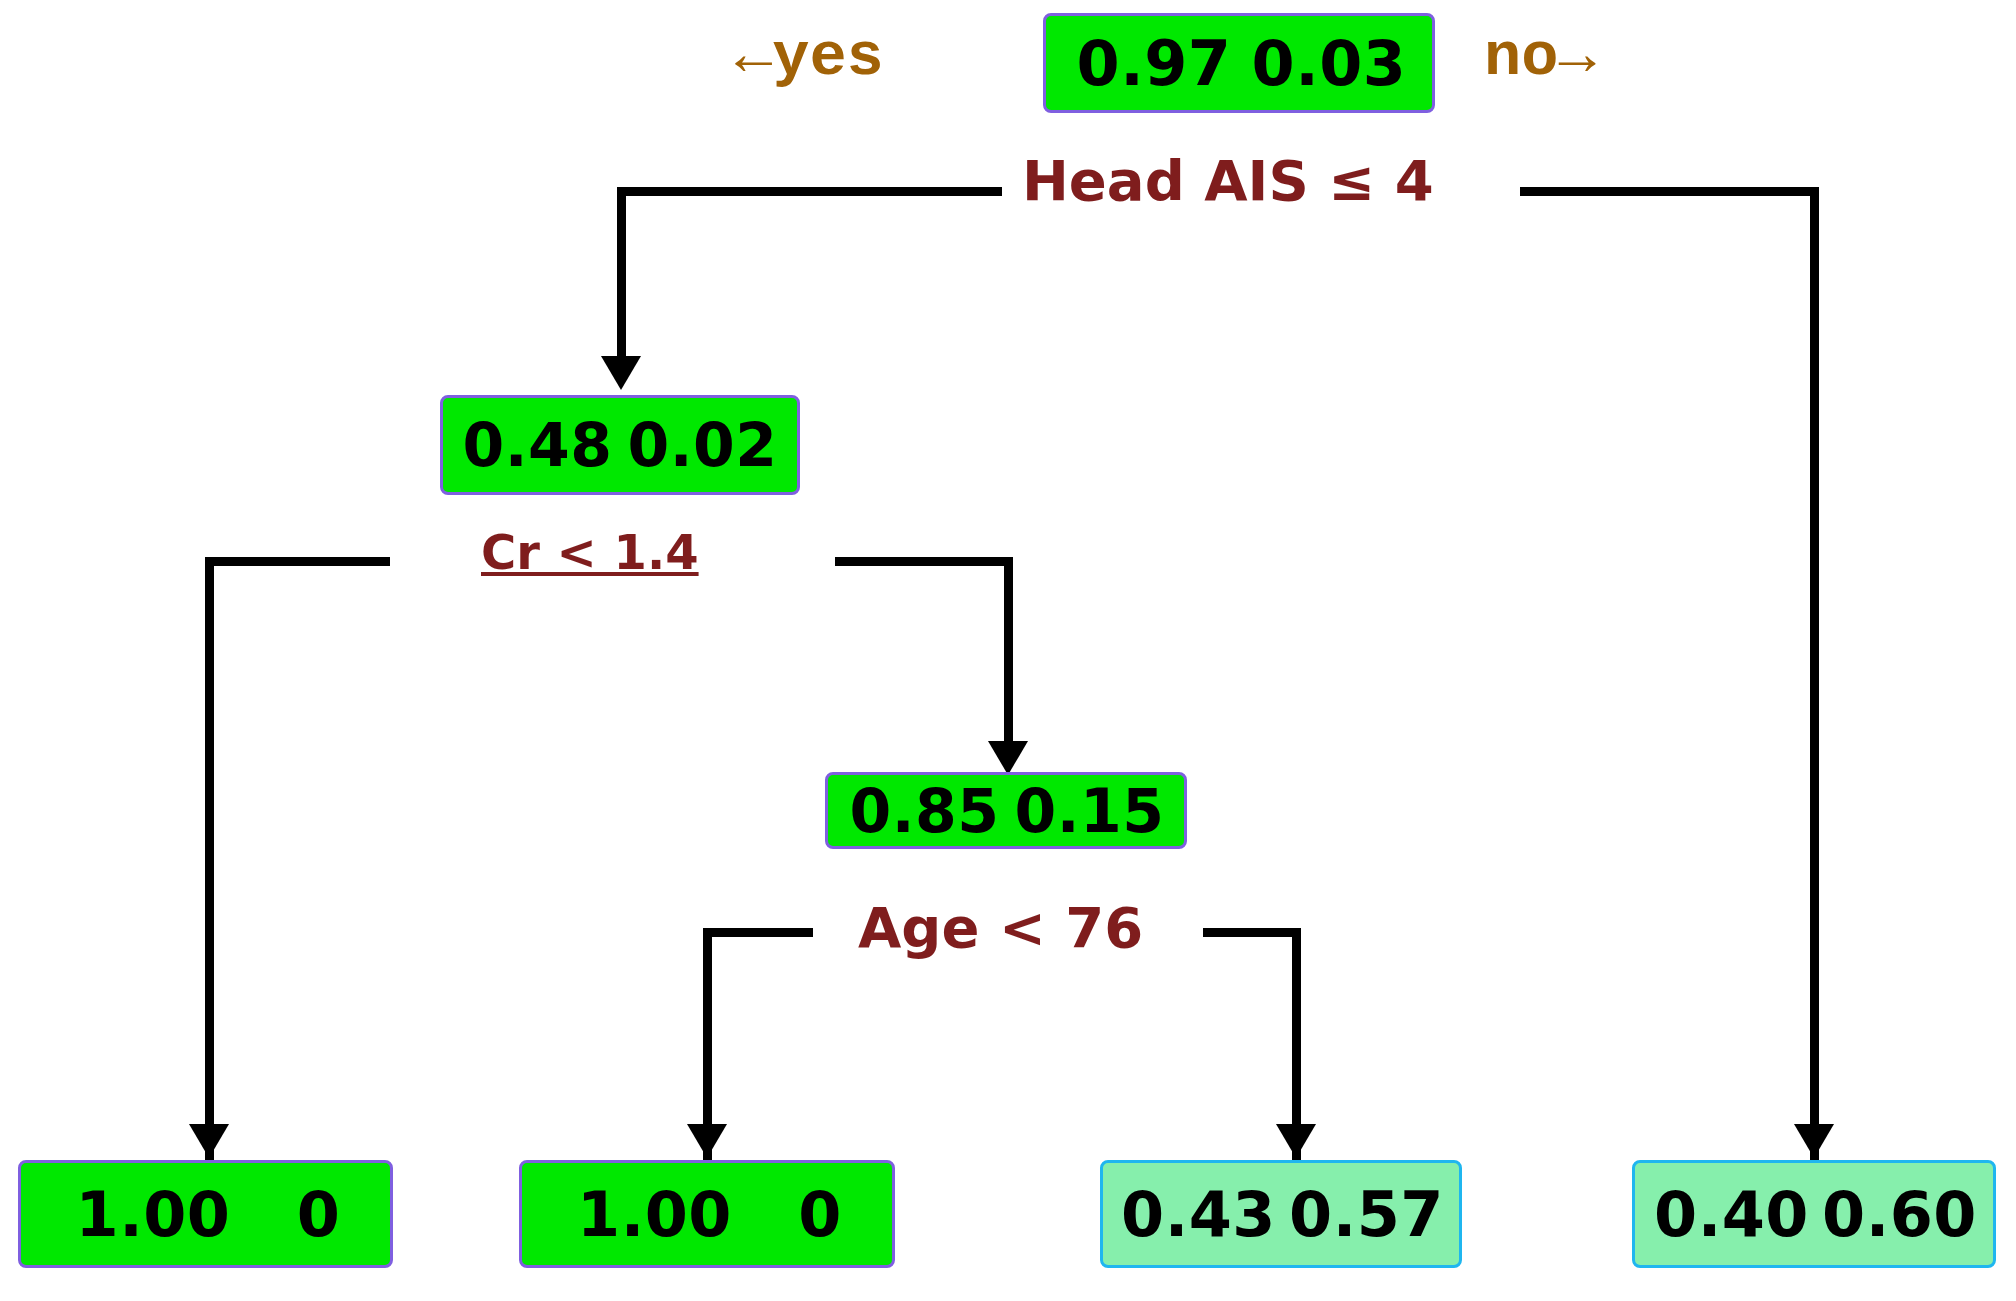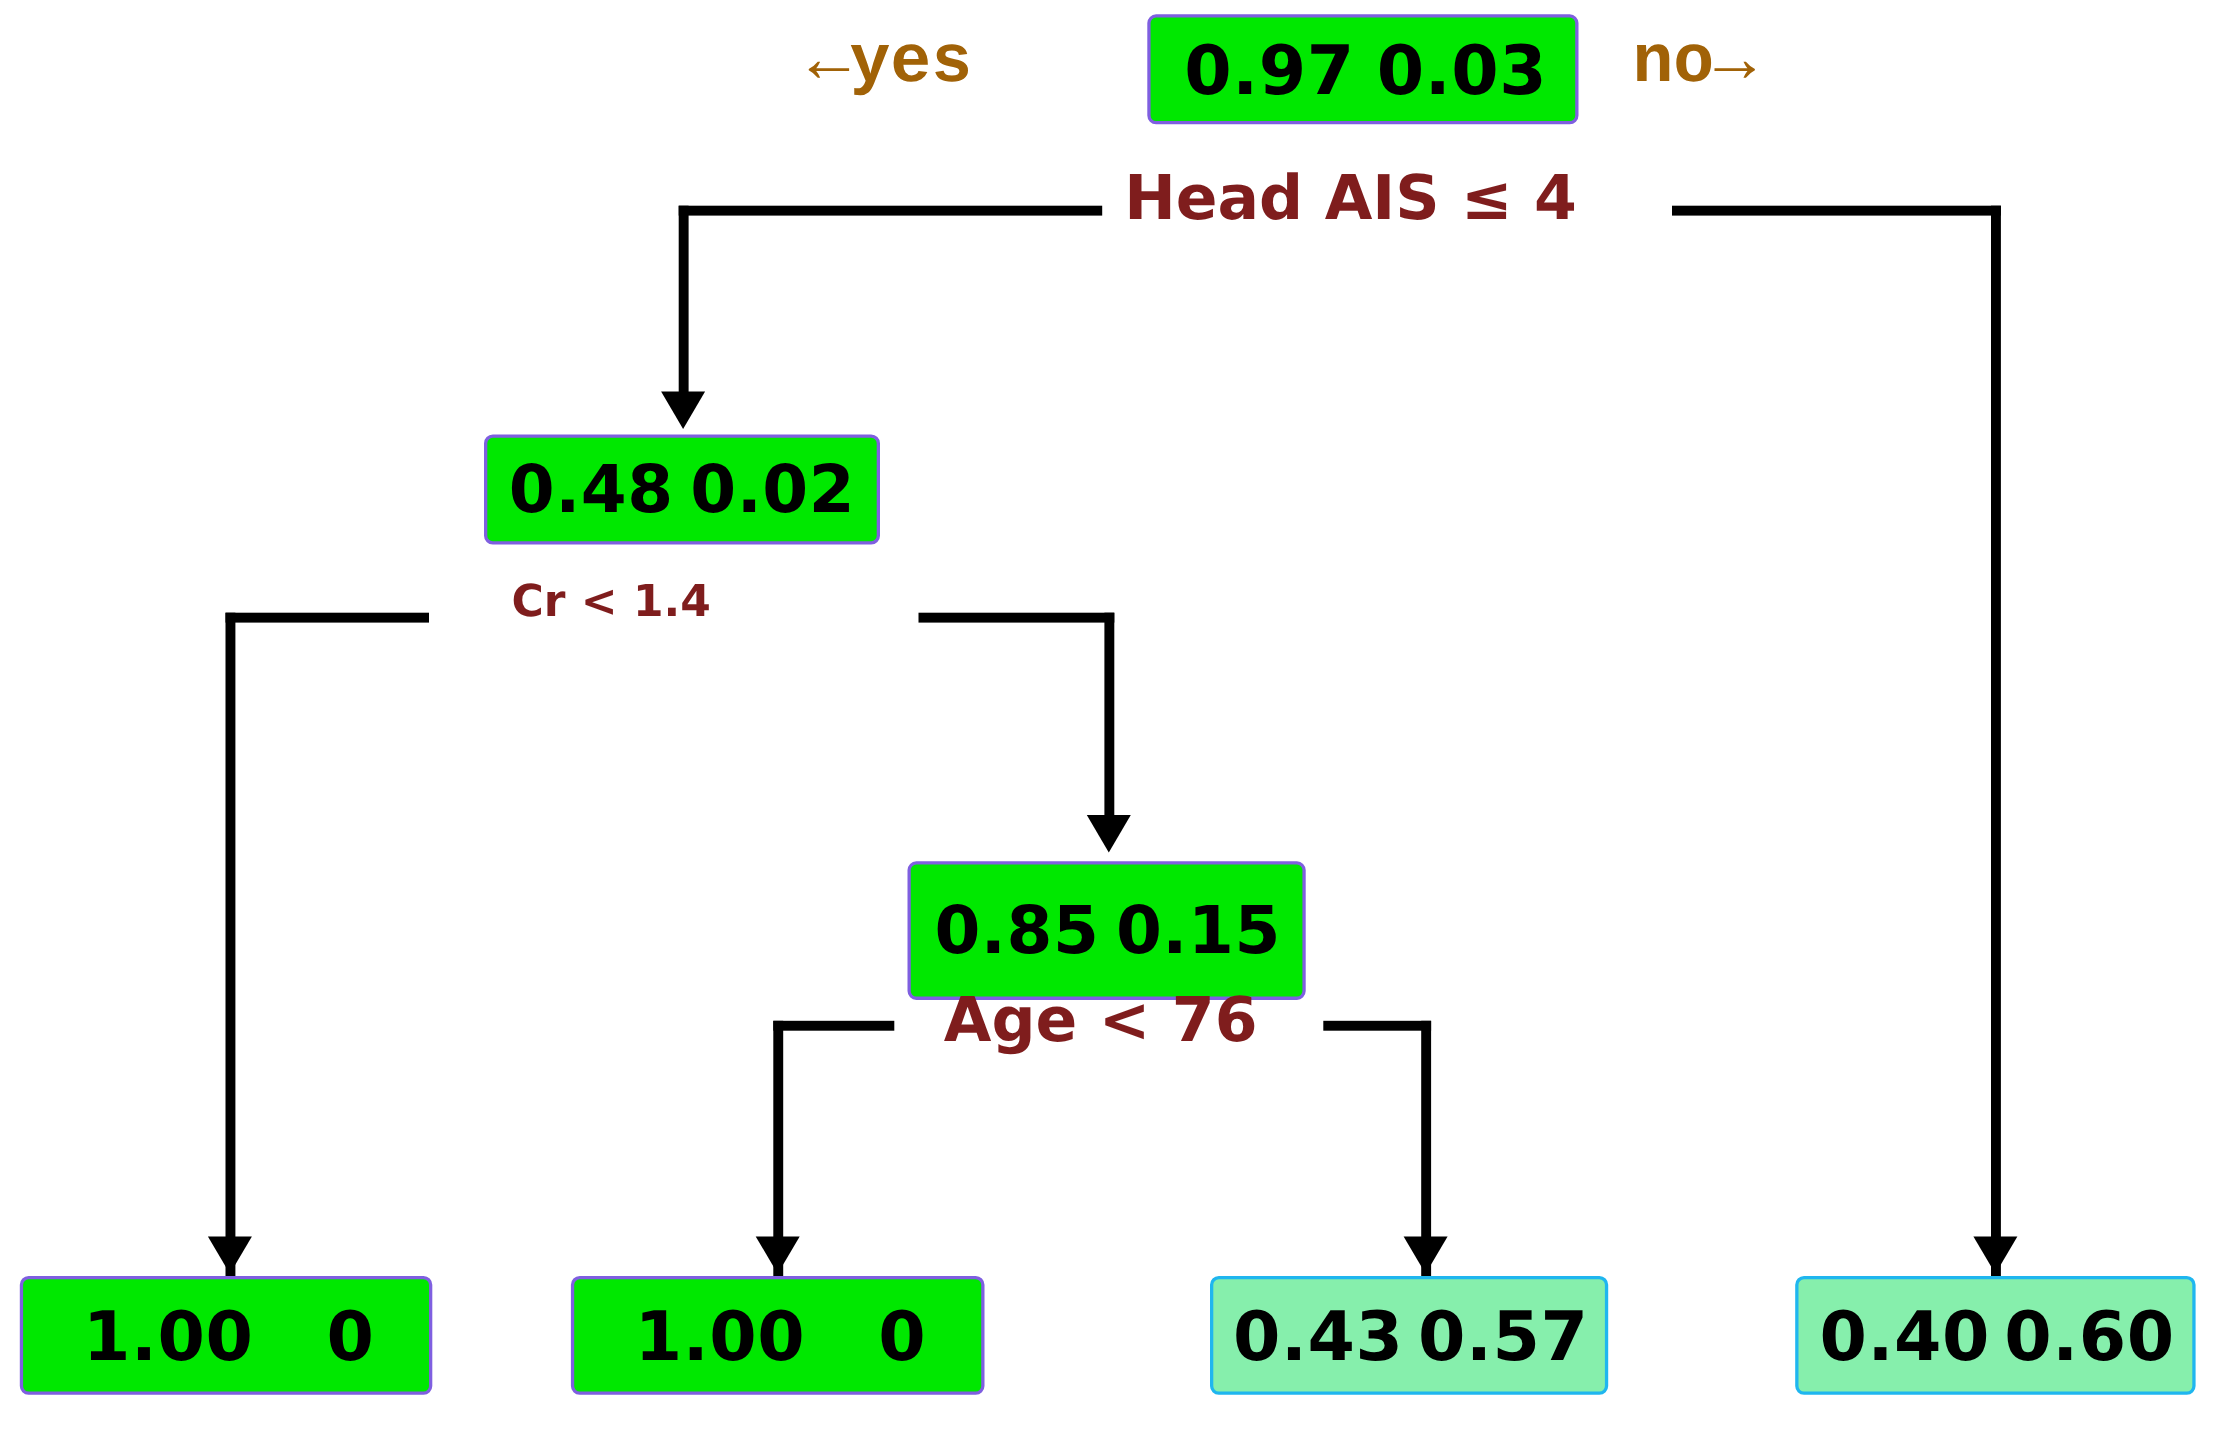--- a/index.html
+++ b/index.html
@@ -116,32 +116,32 @@
   <div class="vline" style="left:1810px; top:187px; height:980px;"></div>
   <div class="arrowhead" style="left:1794px; top:1124px;"></div>
 
   <div class="node node-green" style="left:440px; top:395px; width:360px; height:100px;">
     <span class="probs">
       <span class="p-left" style="font-size:60px; width:150px;">0.48</span>
       <span class="p-right" style="font-size:60px; width:165px;">0.02</span>
     </span>
   </div>
 
-  <div class="split-label" style="left:465px; top:524px; font-size:40px;">Cr &lt; 1.4</div>
+  <div class="split-label" style="left:481px; top:524px; font-size:48px;text-decoration:underline;">Cr &lt; 1.4</div>
 
   <div class="hline" style="left:205px; top:557px; width:185px;"></div>
   <div class="hline" style="left:835px; top:557px; width:178px;"></div>
 
   <div class="vline" style="left:205px; top:557px; height:610px;"></div>
   <div class="arrowhead" style="left:189px; top:1124px;"></div>
 
   <div class="vline" style="left:1004px; top:557px; height:190px;"></div>
   <div class="arrowhead" style="left:988px; top:741px;"></div>
 
-  <div class="node node-green" style="left:825px; top:772px; width:362px; height:126px;margin-top:11px;">
+  <div class="node node-green" style="left:825px; top:772px; width:362px; height:77px;">
     <span class="probs">
       <span class="p-left" style="font-size:60px; width:152px;">0.85</span>
       <span class="p-right" style="font-size:60px; width:165px;">0.15</span>
     </span>
   </div>
 
   <div class="split-label" style="left:858px; top:895px; font-size:56px;">Age &lt; 76</div>
 
   <div class="hline" style="left:703px; top:928px; width:110px;"></div>
   <div class="hline" style="left:1203px; top:928px; width:98px;"></div>

